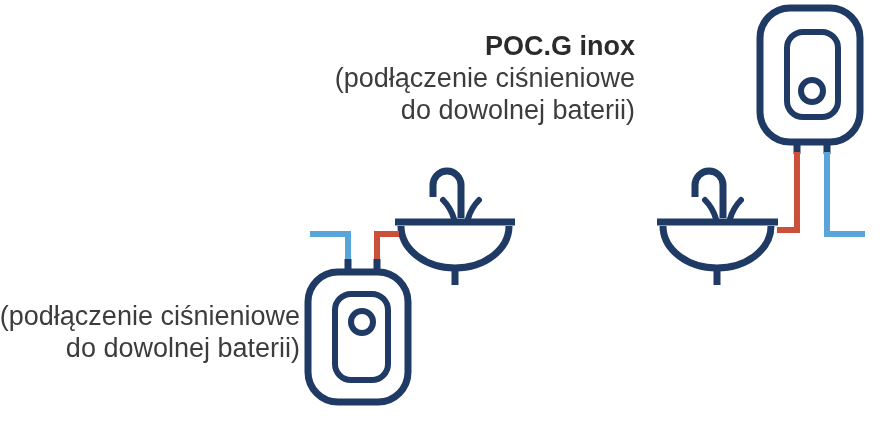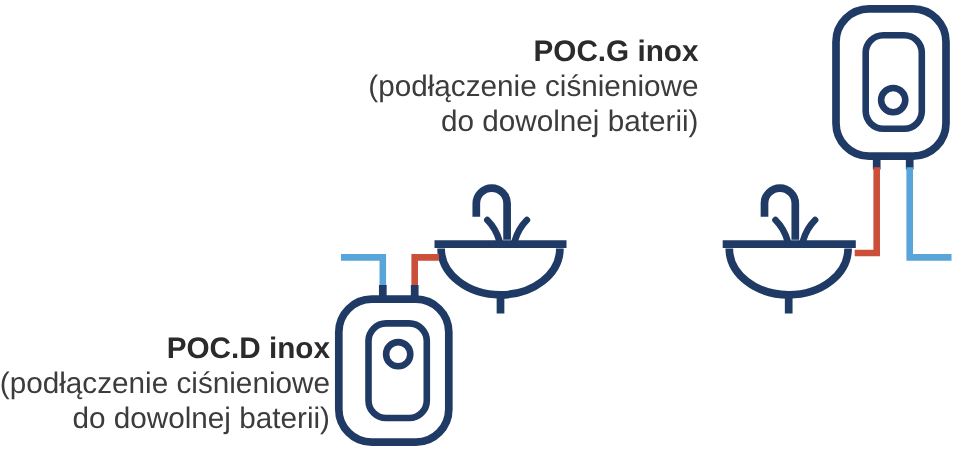--- a/index.html
+++ b/index.html
@@ -100,18 +100,17 @@
     </g>
   </svg>
 
   <div class="unit-label label-poc-g">
     <div class="title">POC.G inox</div>
     <div>(podłączenie ciśnieniowe</div>
     <div>do dowolnej baterii)</div>
   </div>
 
   <div class="unit-label label-poc-d">
-    <div class="title">POC.D inox</div>
     <div>(podłączenie ciśnieniowe</div>
     <div>do dowolnej baterii)</div>
   </div>
 
 </div>
 
 </body></html>

